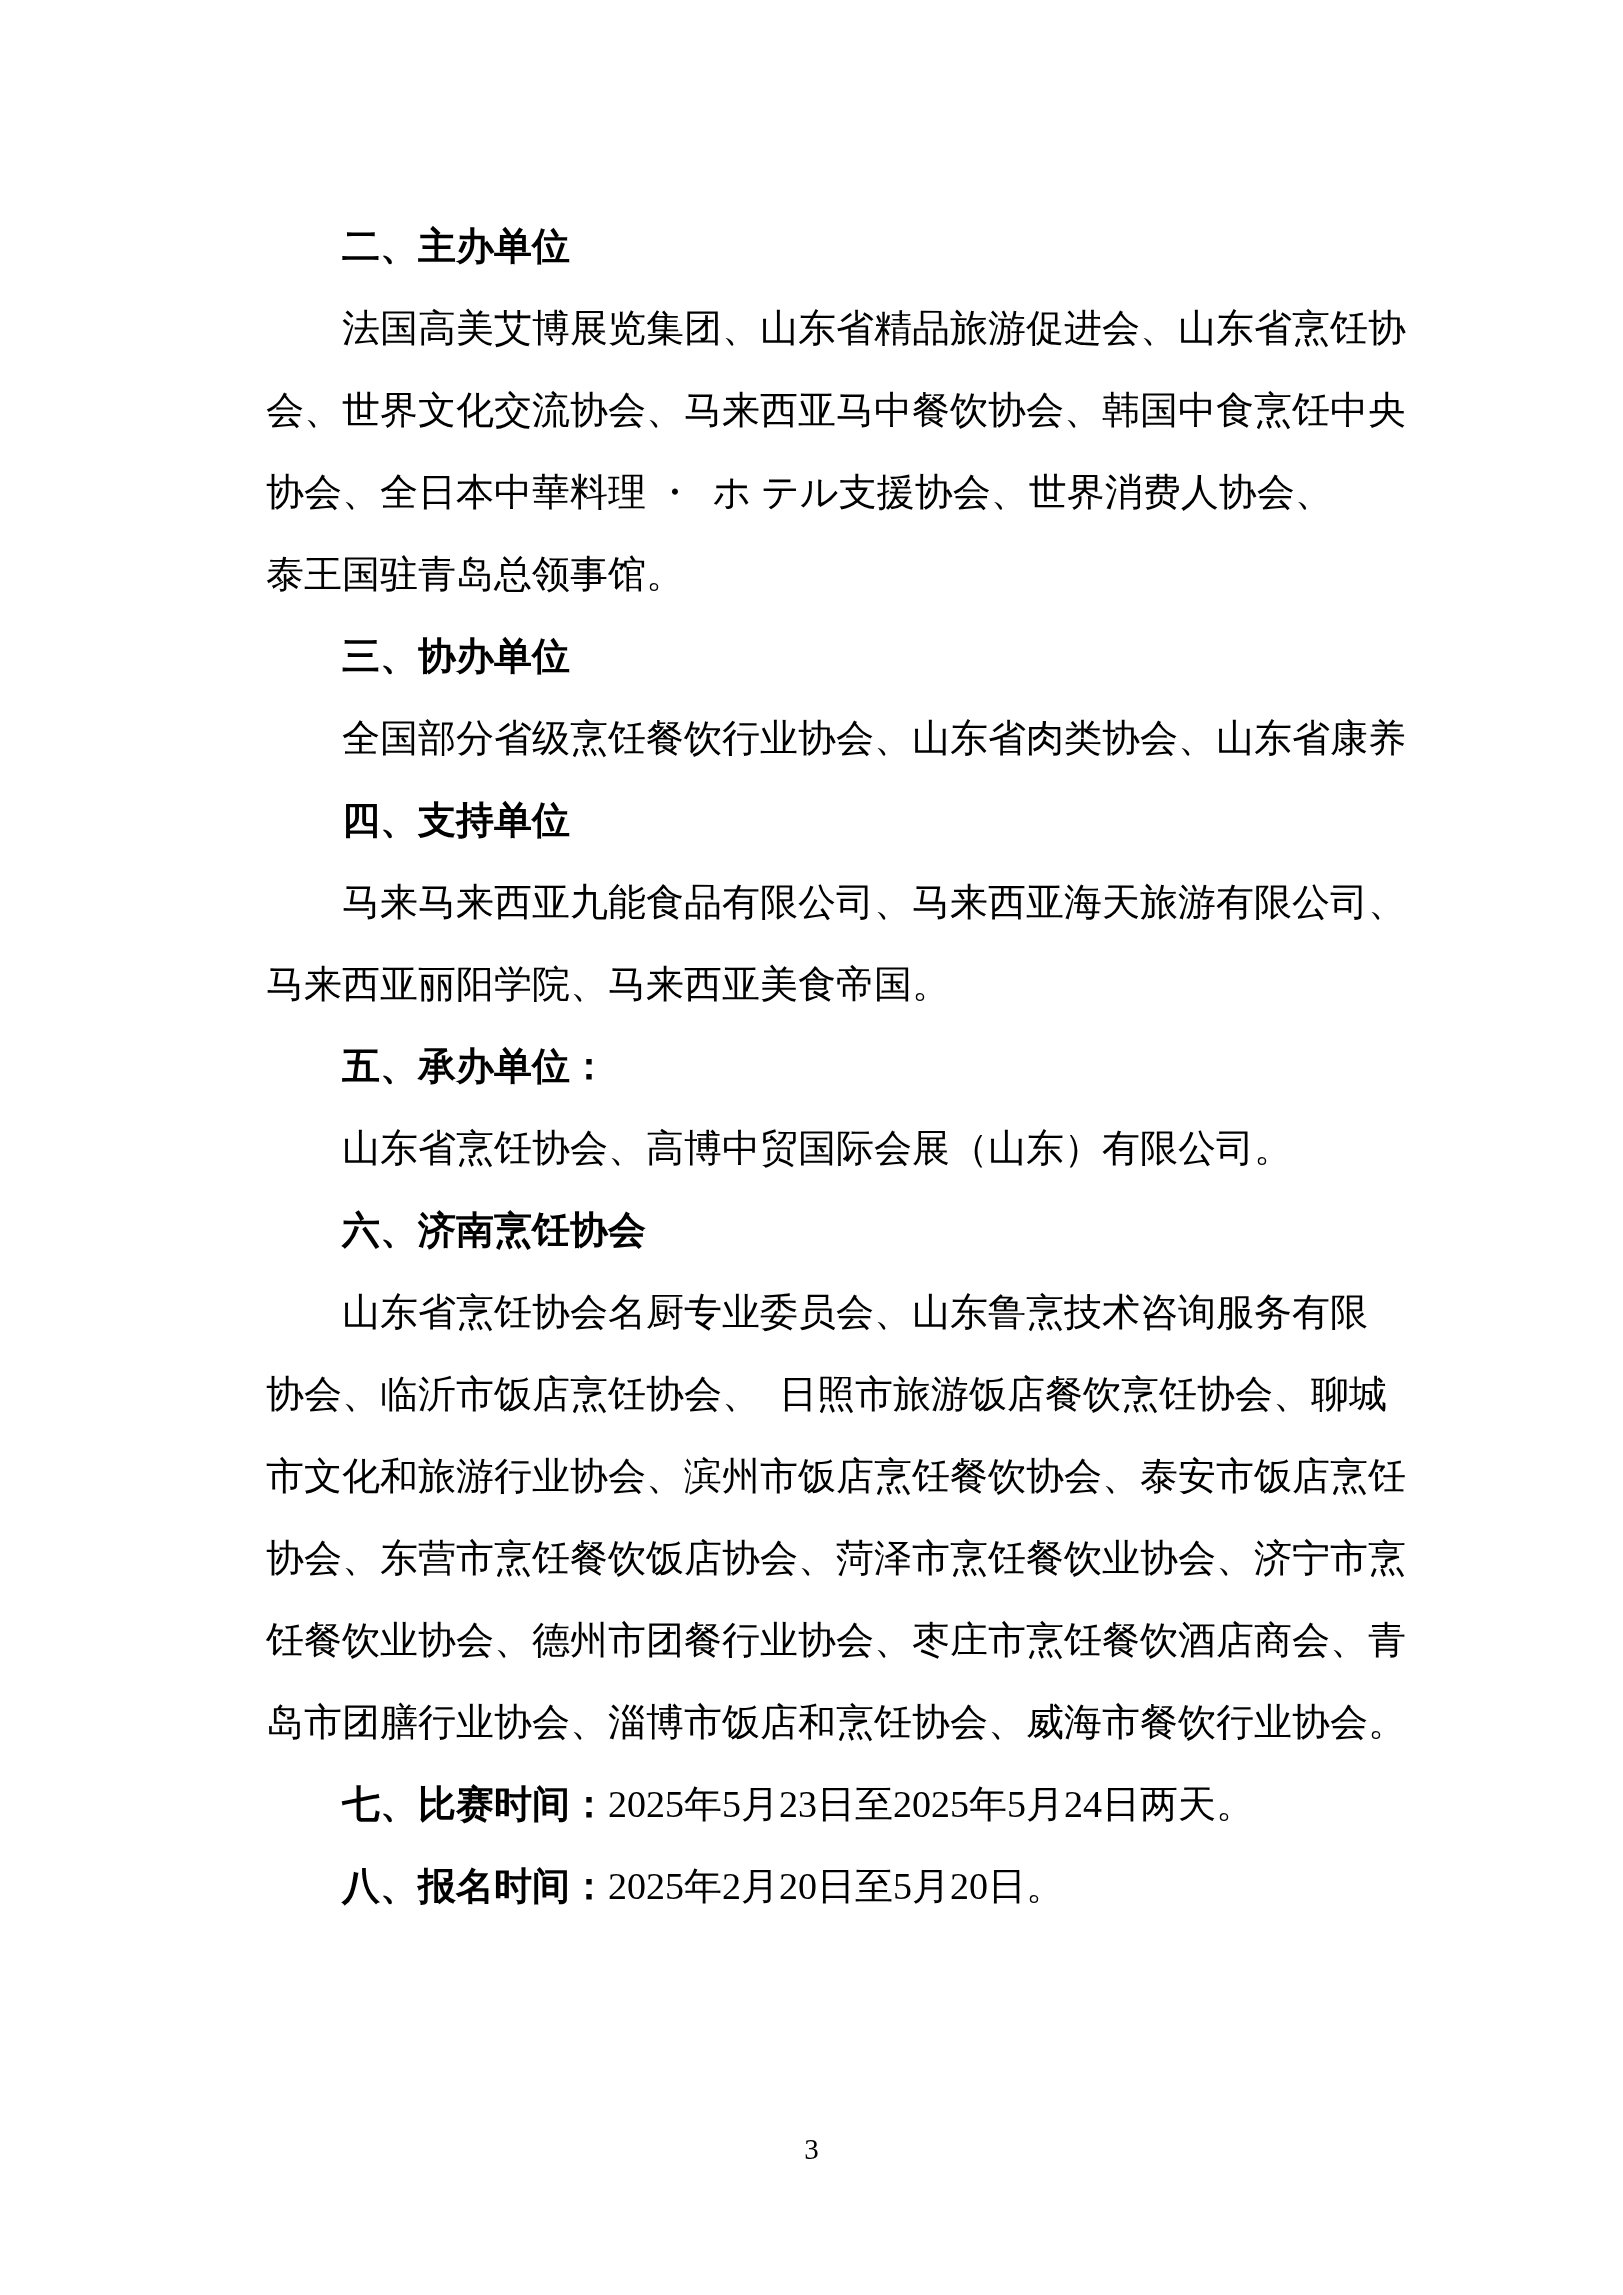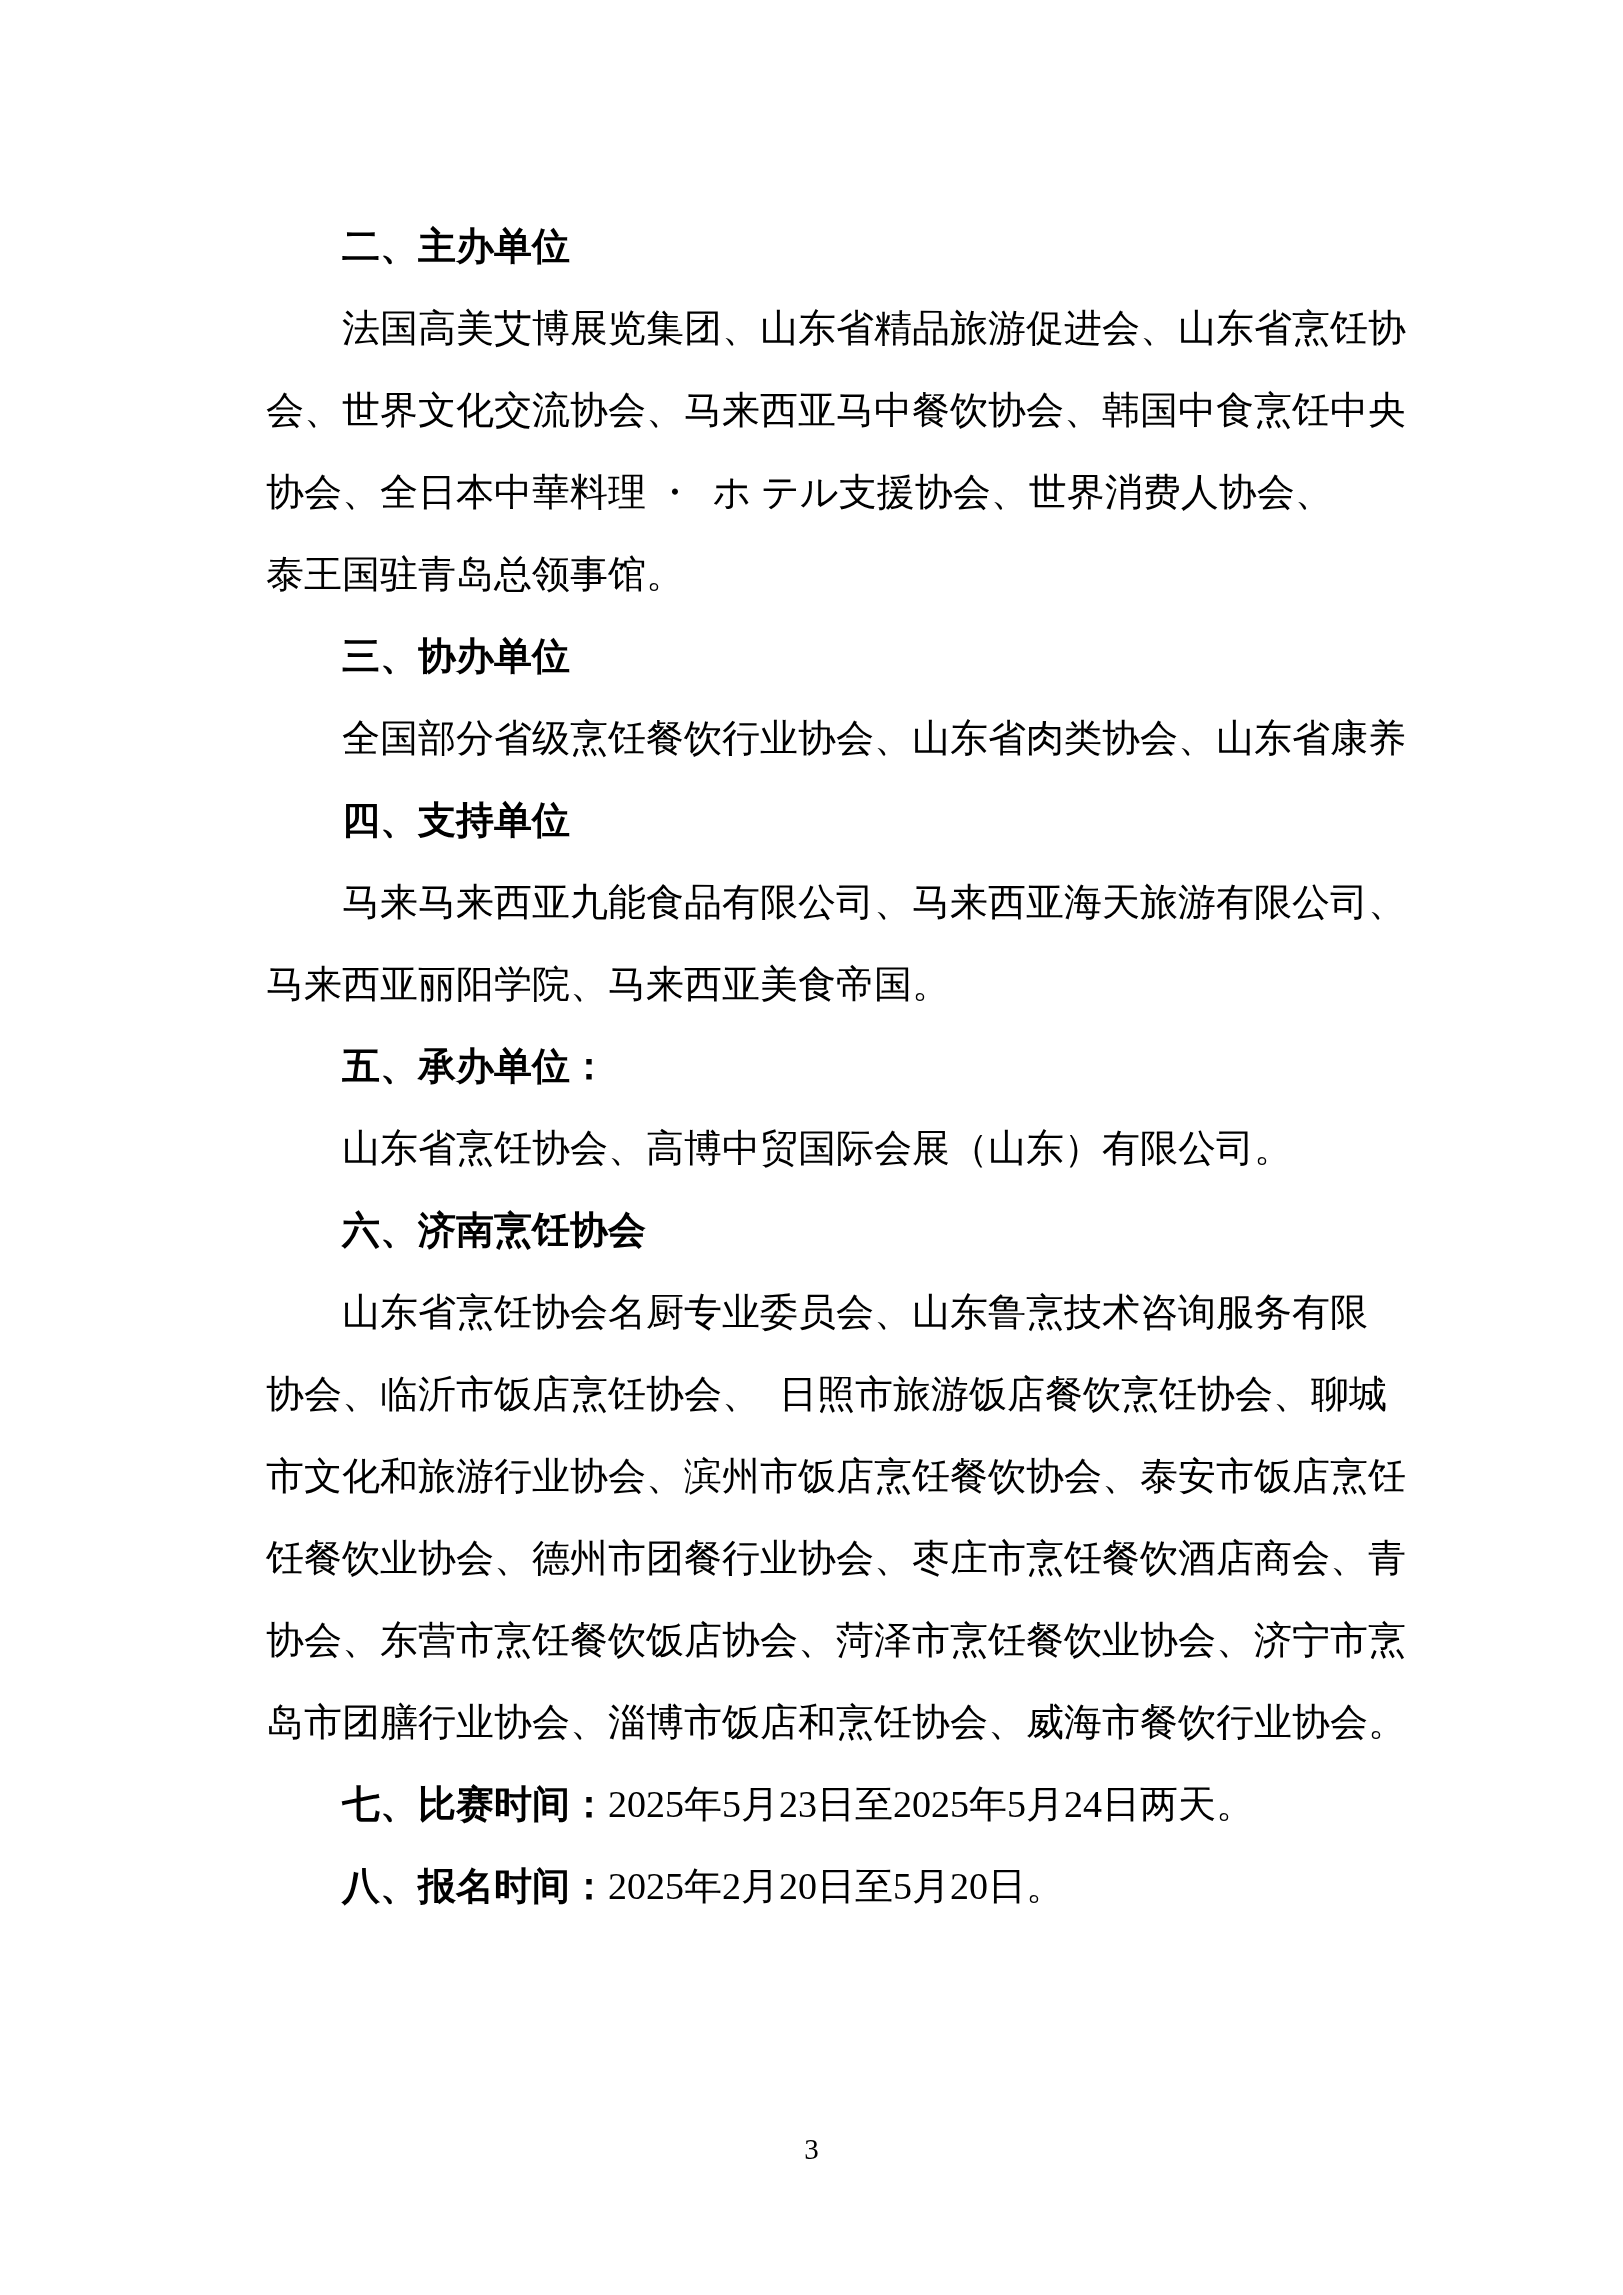--- a/index.html
+++ b/index.html
@@ -67,22 +67,22 @@
   <div class="line indent">马来马来西亚九能食品有限公司、马来西亚海天旅游有限公司、</div>
   <div class="line">马来西亚丽阳学院、马来西亚美食帝国。</div>
 
   <div class="heading">五、承办单位：</div>
   <div class="line indent">山东省烹饪协会、高博中贸国际会展（山东）有限公司。</div>
 
   <div class="heading">六、济南烹饪协会</div>
   <div class="line indent">山东省烹饪协会名厨专业委员会、山东鲁烹技术咨询服务有限</div>
   <div class="line">协会、临沂市饭店烹饪协会、  日照市旅游饭店餐饮烹饪协会、聊城</div>
   <div class="line">市文化和旅游行业协会、滨州市饭店烹饪餐饮协会、泰安市饭店烹饪</div>
+  <div class="line">协会、东营市烹饪餐饮饭店协会、菏泽市烹饪餐饮业协会、济宁市烹</div>
   <div class="line">饪餐饮业协会、德州市团餐行业协会、枣庄市烹饪餐饮酒店商会、青</div>
-  <div class="line">协会、东营市烹饪餐饮饭店协会、菏泽市烹饪餐饮业协会、济宁市烹</div>
   <div class="line">岛市团膳行业协会、淄博市饭店和烹饪协会、威海市餐饮行业协会。</div>
 
   <div class="line indent"><span class="sched-label">七、比赛时间：</span><span>2025年5月23日至2025年5月24日两天。</span></div>
 
   <div class="line indent"><span class="sched-label">八、报名时间：</span><span>2025年2月20日至5月20日。</span></div>
 
 </div>
 
 <div class="pageno">3</div>
 

